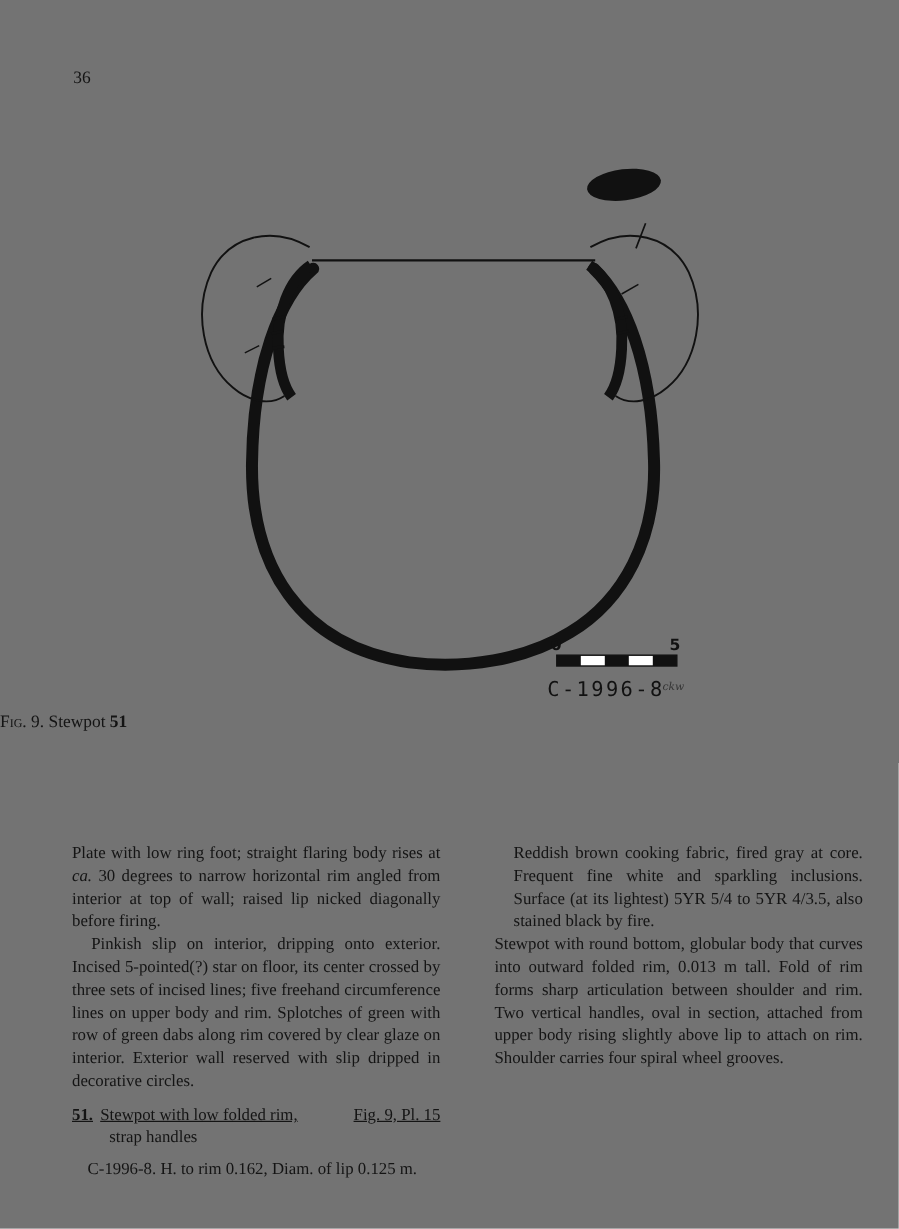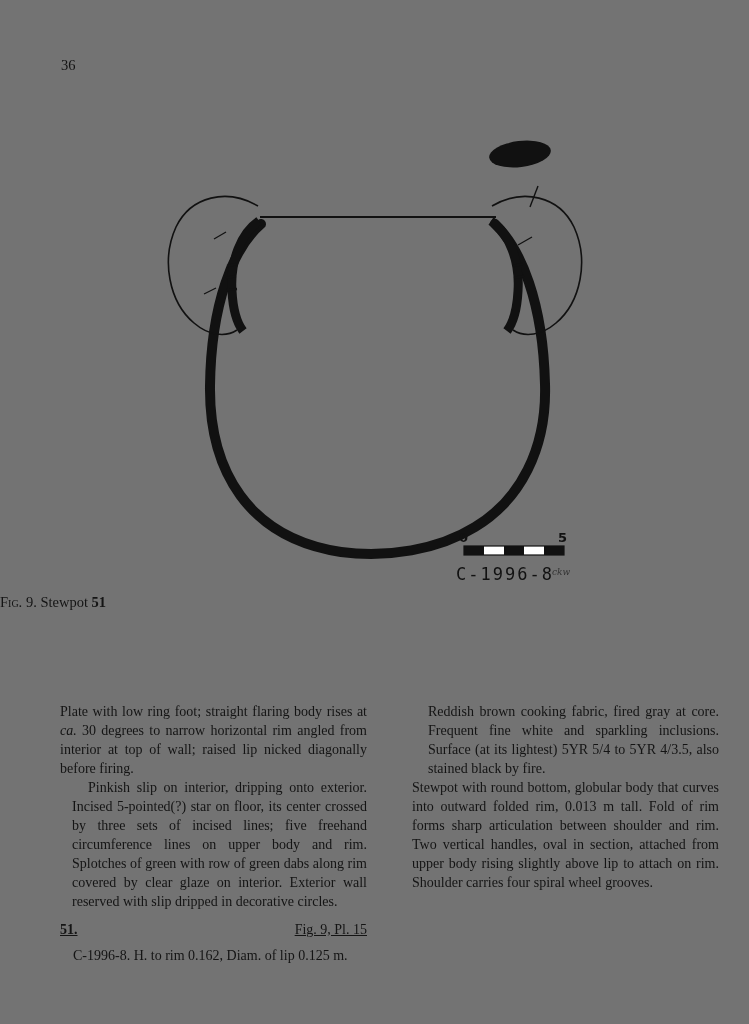--- a/index.html
+++ b/index.html
@@ -25,21 +25,21 @@
   }
   .figcap-fig { font-variant:small-caps; }
   .figcap-num { font-weight:bold; }
   .col {
     position:absolute; top:702px; width:307px;
     font-size:14px; line-height:19px; text-align:justify;
   }
   .col-left  { left:60px; }
   .col-right { left:384px;margin-left:28px; }
   .para { text-align:justify; }
-  .para.first-indent { text-indent:16px;margin-left:12px; }
+  .para.first-indent { text-indent:16px; }
   .fabric-block { margin-left:16px; }
   .cat-head { display:flex; margin-top:9px; white-space:nowrap;text-decoration:underline; }
   .cat-no { font-weight:bold; margin-right:6px; }
   .cat-ref { margin-left:auto; }
   .cat-line2 { padding-left:31px; }
   .cat-dims { margin-top:7px; padding-left:13px; }
   .ital { font-style:italic; }
   svg text.scale-num { font-family:"DejaVu Sans", sans-serif; font-size:13px; font-weight:bold; fill:#111; }
   svg text.scale-label { font-family:"DejaVu Sans Mono", monospace; font-size:17px; letter-spacing:2px; fill:#111; }
   svg text.sig { font-family:"DejaVu Serif", serif; font-style:italic; font-size:9px; fill:#333; }
@@ -94,22 +94,24 @@
   </div>
 
   <div class="figure-caption"><span class="figcap-fig">Fig.</span><span> 9. Stewpot </span><span class="figcap-num">51</span></div>
 
   <div class="col col-left">
     <p class="para"><span>Plate with low ring foot; straight flaring body rises at </span><span class="ital">ca.</span><span> 30 degrees to narrow horizontal rim angled from interior at top of wall; raised lip nicked diagonally before firing.</span></p>
     <p class="para first-indent">Pinkish slip on interior, dripping onto exterior. Incised 5-pointed(?) star on floor, its center crossed by three sets of incised lines; five freehand circumference lines on upper body and rim. Splotches of green with row of green dabs along rim covered by clear glaze on interior. Exterior wall reserved with slip dripped in decorative circles.</p>
 
     <div class="cat-head">
       <span class="cat-no">51.</span>
+      <span>Stewpot with low folded rim,</span>
       <span class="cat-ref">Fig. 9, Pl. 15</span>
     </div>
+    <div class="cat-line2">strap handles</div>
     <div class="cat-dims">C-1996-8.  H. to rim 0.162, Diam. of lip 0.125 m.</div>
   </div>
 
   <div class="col col-right">
     <p class="para fabric-block">Reddish brown cooking fabric, fired gray at core. Frequent fine white and sparkling inclusions. Surface (at its lightest) 5YR 5/4 to 5YR 4/3.5, also stained black by fire.</p>
     <p class="para">Stewpot with round bottom, globular body that curves into outward folded rim, 0.013 m tall. Fold of rim forms sharp articulation between shoulder and rim. Two vertical handles, oval in section, attached from upper body rising slightly above lip to attach on rim. Shoulder carries four spiral wheel grooves.</p>
   </div>
 
 </div>
 

